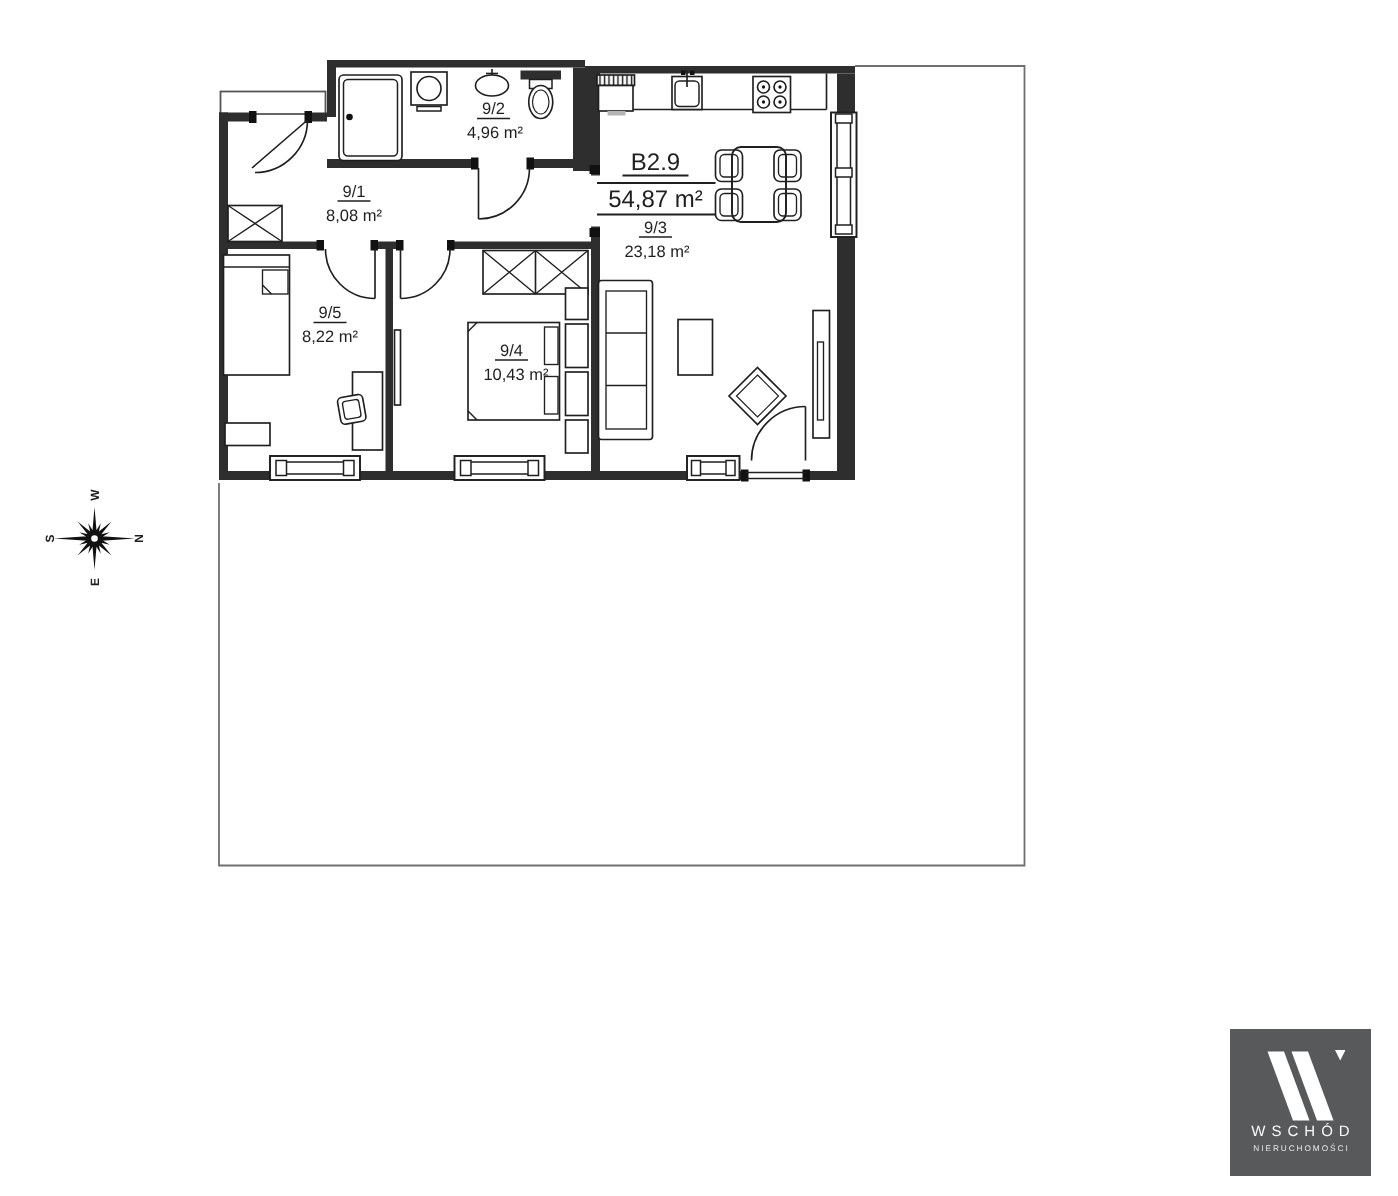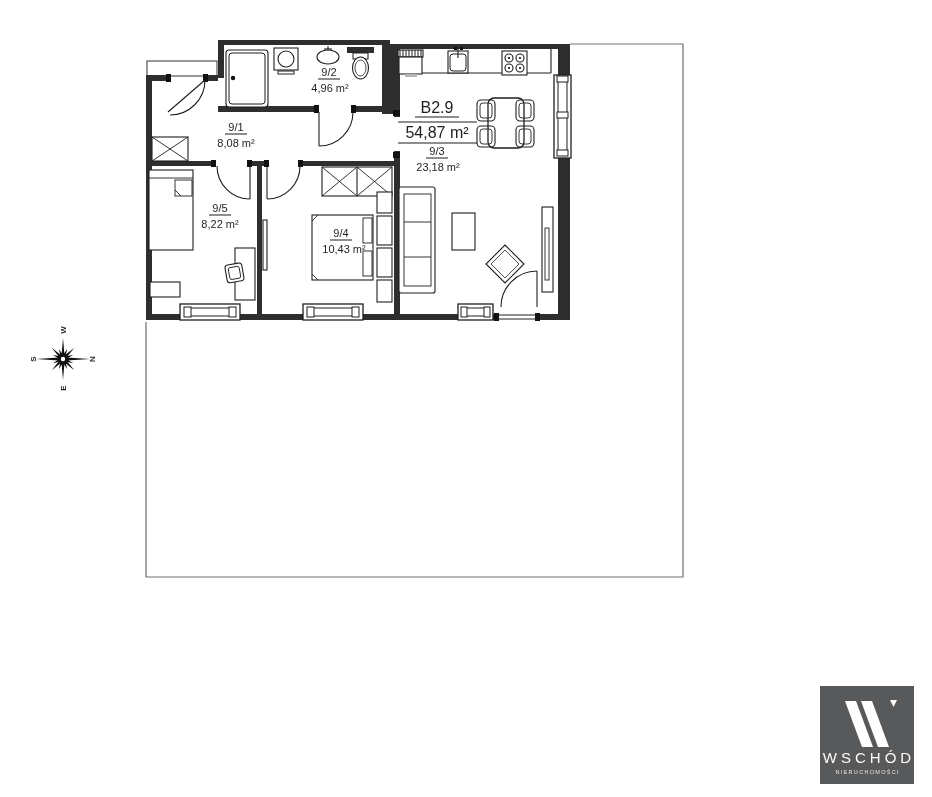--- a/index.html
+++ b/index.html
@@ -4,21 +4,21 @@
 <style>
   html,body{margin:0;padding:0;background:#ffffff;}
   body{width:932px;height:797px;position:relative;font-family:"Liberation Sans",sans-serif;overflow:hidden;}
   svg text{font-family:"Liberation Sans",sans-serif;fill:#1f1f1f;}
   .lbl-room{font-size:11px;}
   .lbl-area{font-size:11px;}
   .lbl-big{font-size:16px;}
   .compass-letter{font-size:8px;font-weight:600;}
   #logo{position:absolute;left:820px;top:686px;width:94px;height:98px;display:flex;flex-direction:column;align-items:center;justify-content:flex-start;}
   #logo .mark{margin-top:12px;height:50px;}
-  #logo .brand{color:#fafafa;font-size:15px;letter-spacing:4px;text-indent:4px;margin-top:1px;white-space:nowrap;}
+  #logo .brand{color:#fafafa;font-size:10px;letter-spacing:4px;text-indent:4px;margin-top:1px;white-space:nowrap;}
   #logo .sub{color:#e8e8e8;font-size:5.5px;letter-spacing:1.3px;text-indent:1.3px;margin-top:3px;white-space:nowrap;}
 </style>
 </head>
 <body>
 
 
 
 <svg width="932" height="797" viewBox="0 0 932 797">
   <defs>
     <pattern id="hatch" width="3" height="8" patternUnits="userSpaceOnUse">

